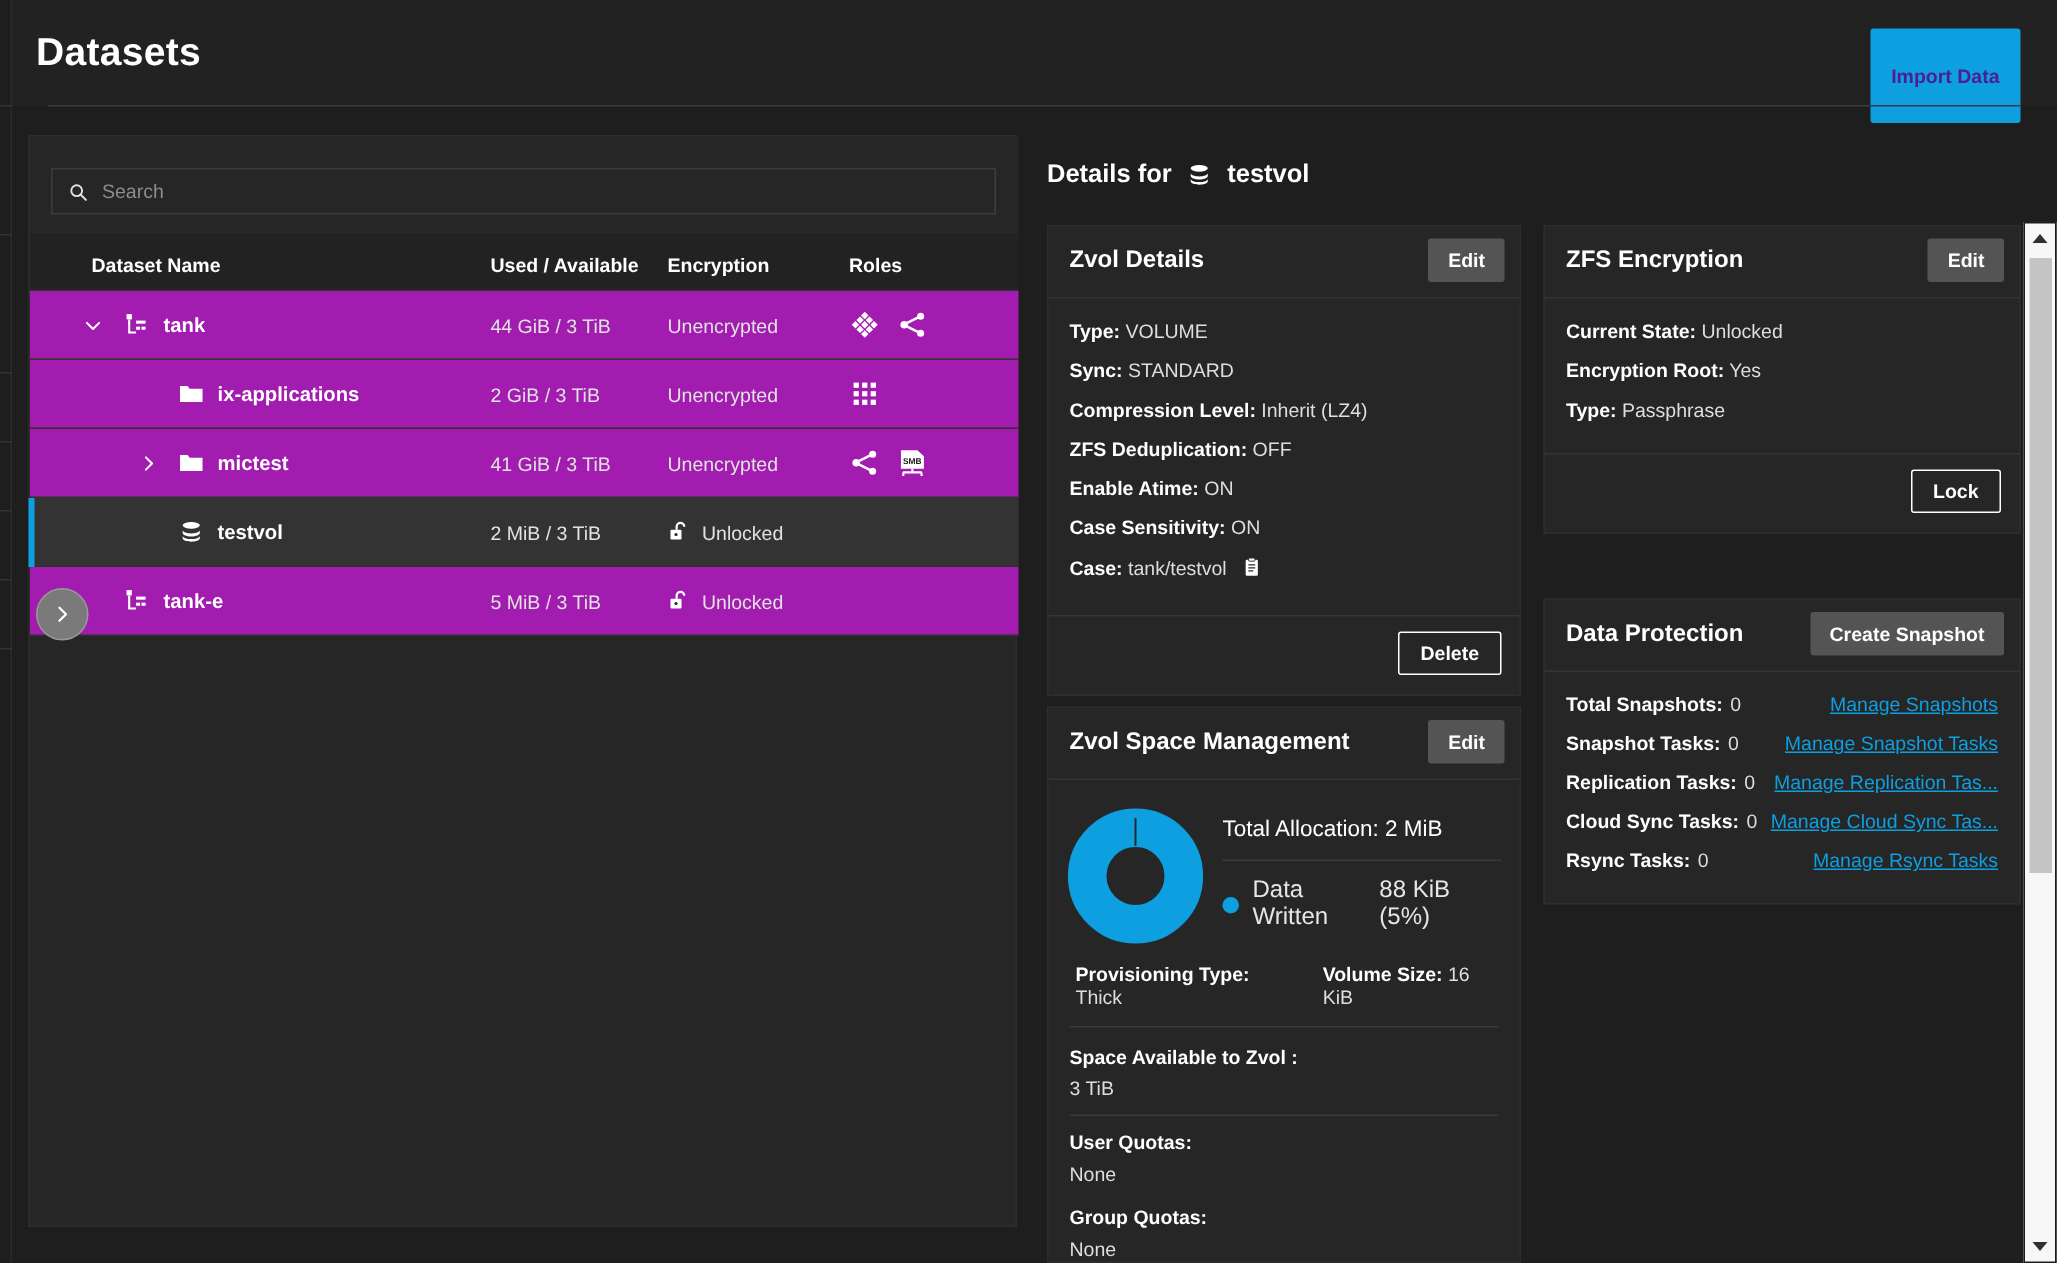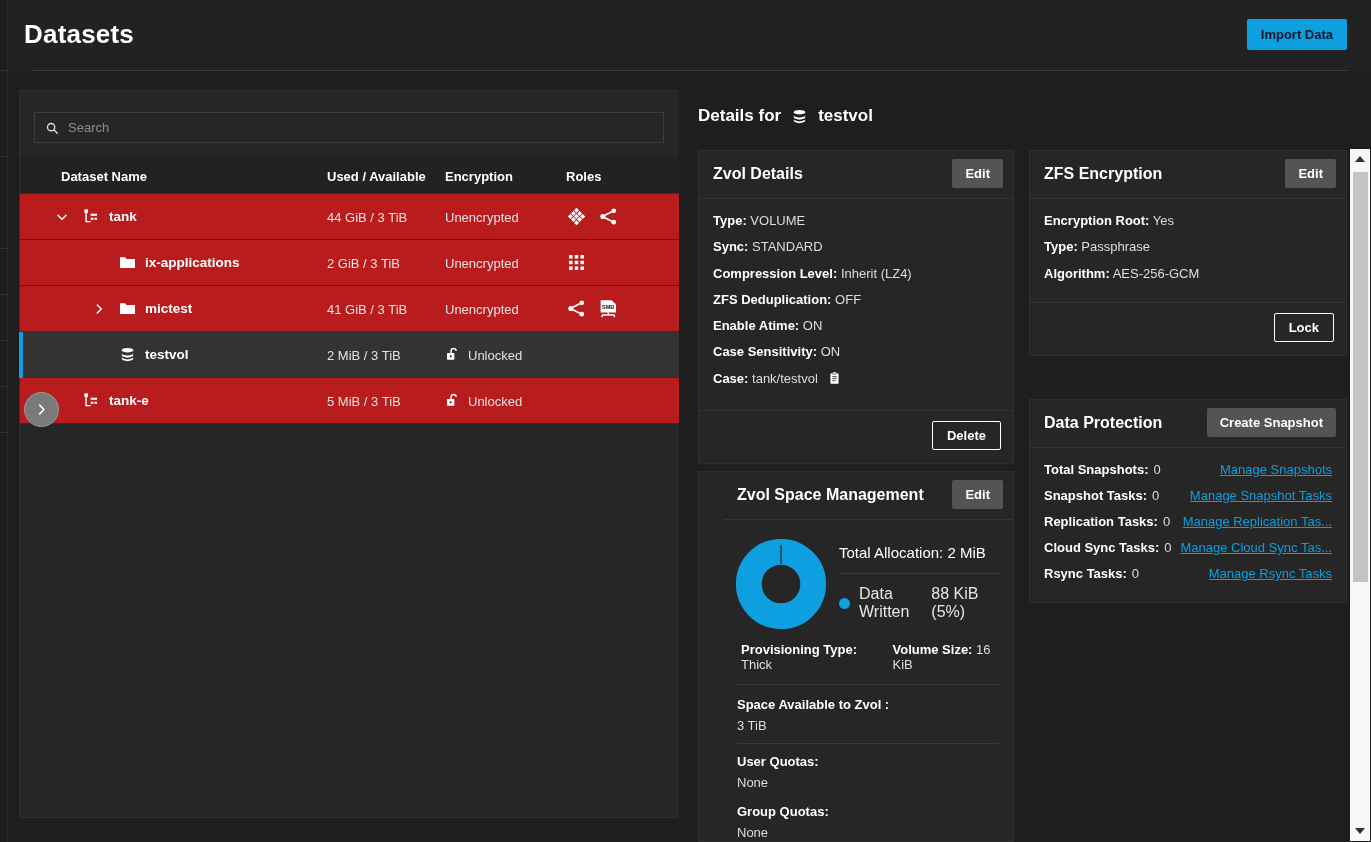--- a/index.html
+++ b/index.html
@@ -24,25 +24,25 @@
     position: absolute; left: 8px; top: 0; right: 0; height: 71px;
     background: #222222;
   }
   .page-title {
     position: absolute; left: 16px; top: 19px;
     font-size: 26px; font-weight: bold; letter-spacing: .2px;
     color: #ffffff;
   }
   .import-btn {
     position: absolute; right: 24px; top: 19px;
-    background: #0d9fe0; color: #0f172a;
+    background: #0d9fe0; color: #4c1d95;
     border: none; border-radius: 2px;
     font-family: "Liberation Sans", sans-serif;
     font-size: 13px; font-weight: bold;
-    padding: 9px 14px;
+    padding: 25px 14px;
     cursor: pointer;
     line-height: 1;
   }
   .header-rule {
     position: absolute; left: 24px; right: 24px; top: 70px; height: 1px;
     background: #3a3a3a;
   }
 
   
   .left-panel {
@@ -81,21 +81,21 @@
   .col-name   { left: 41px; }
   .col-used   { left: 307px; }
   .col-enc    { left: 425px; }
   .col-roles  { left: 546px; }
 
   .tree-body { position: absolute; left: 0; top: 103px; width: 659px; bottom: 0; }
 
   .tree-row {
     position: relative; height: 46px; width: 659px;
     border-bottom: 1px solid #303030;
-    background: #b91c1c;
+    background: #a21caf;
     cursor: pointer;
   }
   .tree-row.selected { background: #333333; }
   .tree-row.selected .sel-bar {
     position: absolute; left: -1px; top: 0; width: 4px; height: 46px;
     background: #0d9fe0;
   }
   .tree-row .chev {
     position: absolute; top: 16px; width: 14px; height: 14px;
   }
@@ -168,21 +168,21 @@
     position: absolute; right: 12px; top: 10px;
     background: transparent; color: #ffffff;
     border: 1px solid #ffffff; border-radius: 2px;
     font-family: "Liberation Sans", sans-serif; font-size: 13px; font-weight: bold;
     padding: 7px 14px; cursor: pointer; line-height: 1;
   }
 
   
   #card-zvol-details { left: 698px; top: 150px; width: 316px; }
   
-  #card-zvol-space { left: 698px; top: 471px; width: 316px; height: 371px; padding-left: 24px; }
+  #card-zvol-space { left: 698px; top: 471px; width: 316px; height: 371px; }
   
   #card-encryption { left: 1029px; top: 150px; width: 318px; }
   
   #card-protection { left: 1029px; top: 399px; width: 318px; }
 
   
   .space-top { display: flex; align-items: flex-start; padding: 10px 12px 0 12px; }
   .donut { width: 92px; height: 92px; flex: none; margin-top: 8px; }
   .space-right { flex: 1; padding-left: 12px; }
   .total-alloc { font-size: 15px; color: #ffffff; padding: 14px 0 12px 0; }
@@ -510,23 +510,23 @@
     <div class="v">None</div>
   </div>
 </div>
 
 <div class="card" id="card-encryption">
   <div class="card-head">
     <div class="card-title">ZFS Encryption</div>
     <button class="head-btn">Edit</button>
   </div>
   <div class="card-body" id="enc-fields">
+      <div class="kv"><b>Current State:</b> <span>Unlocked</span></div>
       <div class="kv"><b>Encryption Root:</b> <span>Yes</span></div>
       <div class="kv"><b>Type:</b> <span>Passphrase</span></div>
-      <div class="kv"><b>Algorithm:</b> <span>AES-256-GCM</span></div>
     </div>
   <div class="card-foot">
     <button class="outline-btn">Lock</button>
   </div>
 </div>
 
 <div class="card" id="card-protection">
   <div class="card-head">
     <div class="card-title">Data Protection</div>
     <button class="head-btn">Create Snapshot</button>

